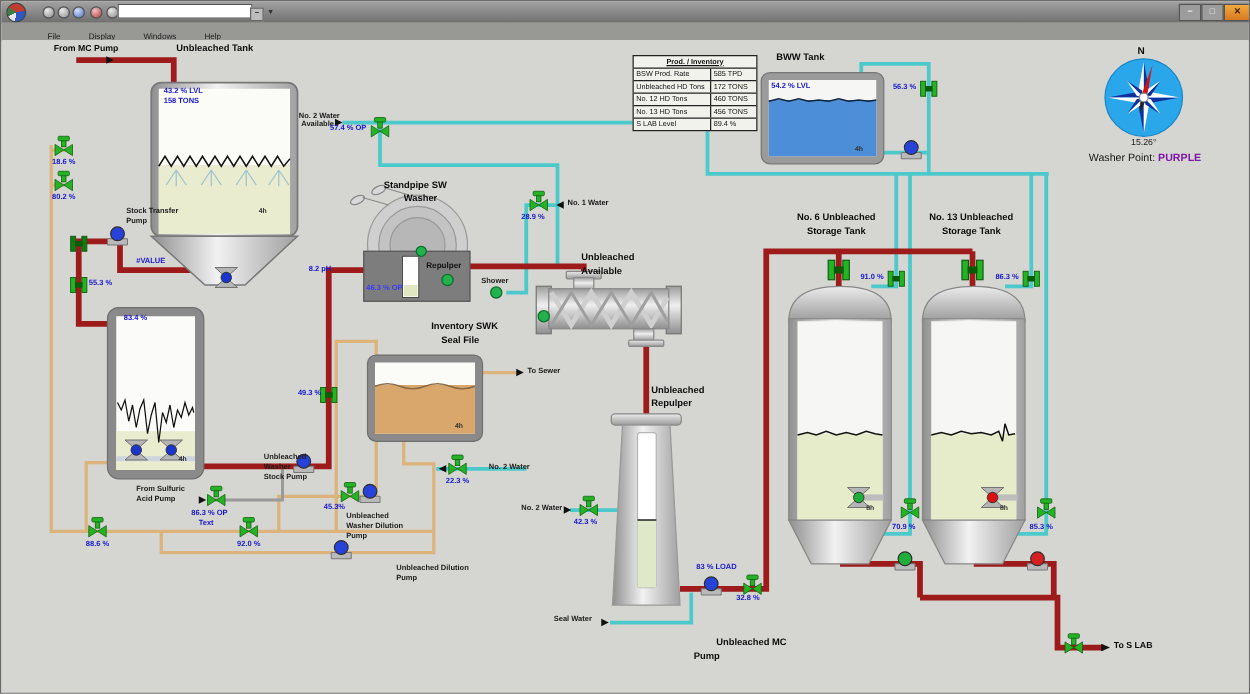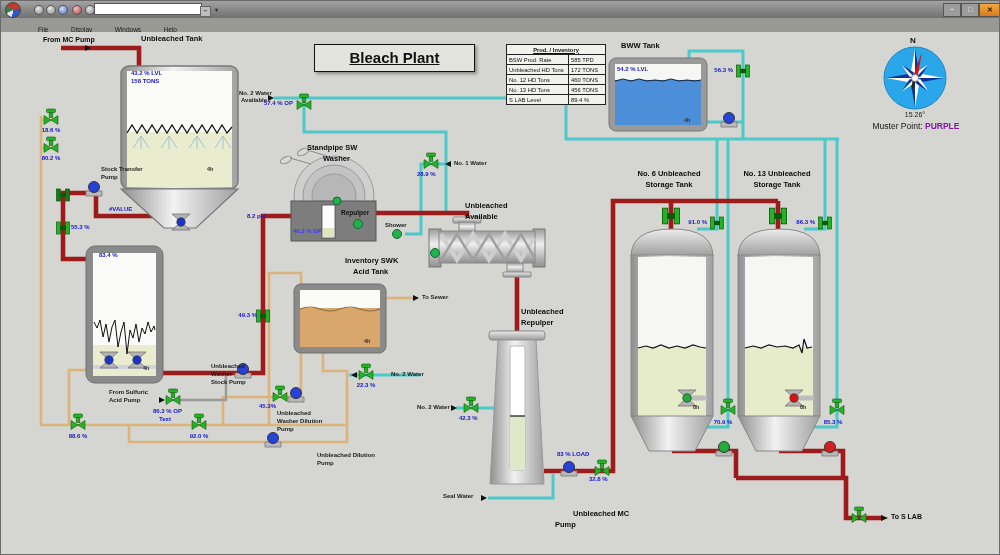--- a/index.html
+++ b/index.html
@@ -339,21 +339,20 @@
             </g>
       </g>
       <g transform="rotate(15)">
         <polygon points="0,-27 2.5,2 -2.5,2" fill="#d41212"></polygon>
         <polygon points="0,13 2.5,0 -2.5,0" fill="#222"></polygon>
       </g>
       <circle r="3.5" fill="#fff" stroke="#8a8a8a"></circle>
     </g>
   </svg>
 
-  <div id="plant-title">Bleach Plant</div>
 
   <div id="inv">
     <div class="hdr">Prod. / Inventory</div>
     <div class="row">
           <div class="c1">BSW Prod. Rate</div>
           <div class="c2">585 TPD</div>
         </div>
     <div class="row">
           <div class="c1">Unbleached HD Tons</div>
           <div class="c2">172 TONS</div>
@@ -366,21 +365,21 @@
           <div class="c1">No. 13 HD Tons</div>
           <div class="c2">456 TONS</div>
         </div>
     <div class="row">
           <div class="c1">S LAB Level</div>
           <div class="c2">89.4 %</div>
         </div>
   </div>
 
   <div id="muster">
-    <span>Muster Point:</span>
+    <span>Washer Point:</span>
     <b>PURPLE</b>
   </div>
 
   <div class="lbl ttl" style="left:42px;top:4px;font-size:7px">From MC Pump</div>
   <div class="lbl ttl" style="left:140px;top:3px">Unbleached Tank</div>
   <div class="lbl v" style="left:130px;top:38px">43.2 % LVL</div>
   <div class="lbl v" style="left:130px;top:46px">158 TONS</div>
   <div class="lbl tiny" style="left:206px;top:134px">4h</div>
 
   <div class="lbl" style="left:238px;top:58px">No. 2 Water</div>
@@ -409,21 +408,21 @@
   <div class="lbl v rt" style="left:224px;top:280px;width:32px">49.3 %</div>
 
   <div class="lbl ttl" style="left:306px;top:112px">Standpipe SW</div>
   <div class="lbl ttl" style="left:322px;top:123px">Washer</div>
   <div class="lbl v" style="left:246px;top:181px">8.2 pH</div>
   <div class="lbl" style="left:340px;top:177px;font-size:6.5px;color:#111">Repulper</div>
   <div class="lbl" style="left:292px;top:196px;color:#3a3aff">46.3 % OP</div>
   <div class="lbl" style="left:384px;top:190px">Shower</div>
 
   <div class="lbl ttl" style="left:344px;top:225px">Inventory SWK</div>
-  <div class="lbl ttl" style="left:352px;top:236px">Acid Tank</div>
+  <div class="lbl ttl" style="left:352px;top:236px">Seal File</div>
   <div class="lbl tiny" style="left:363px;top:306px">4h</div>
   <div class="lbl" style="left:421px;top:262px">To Sewer</div>
 
   <div class="lbl" style="left:390px;top:339px">No. 2 Water</div>
   <div class="lbl v ctr" style="left:350px;top:350px;width:30px">22.3 %</div>
   <div class="lbl v" style="left:258px;top:371px">45.3%</div>
   <div class="lbl" style="left:276px;top:378px">Unbleached</div>
   <div class="lbl" style="left:276px;top:386px">Washer Dilution</div>
   <div class="lbl" style="left:276px;top:394px">Pump</div>
   <div class="lbl" style="left:316px;top:420px">Unbleached Dilution</div>

